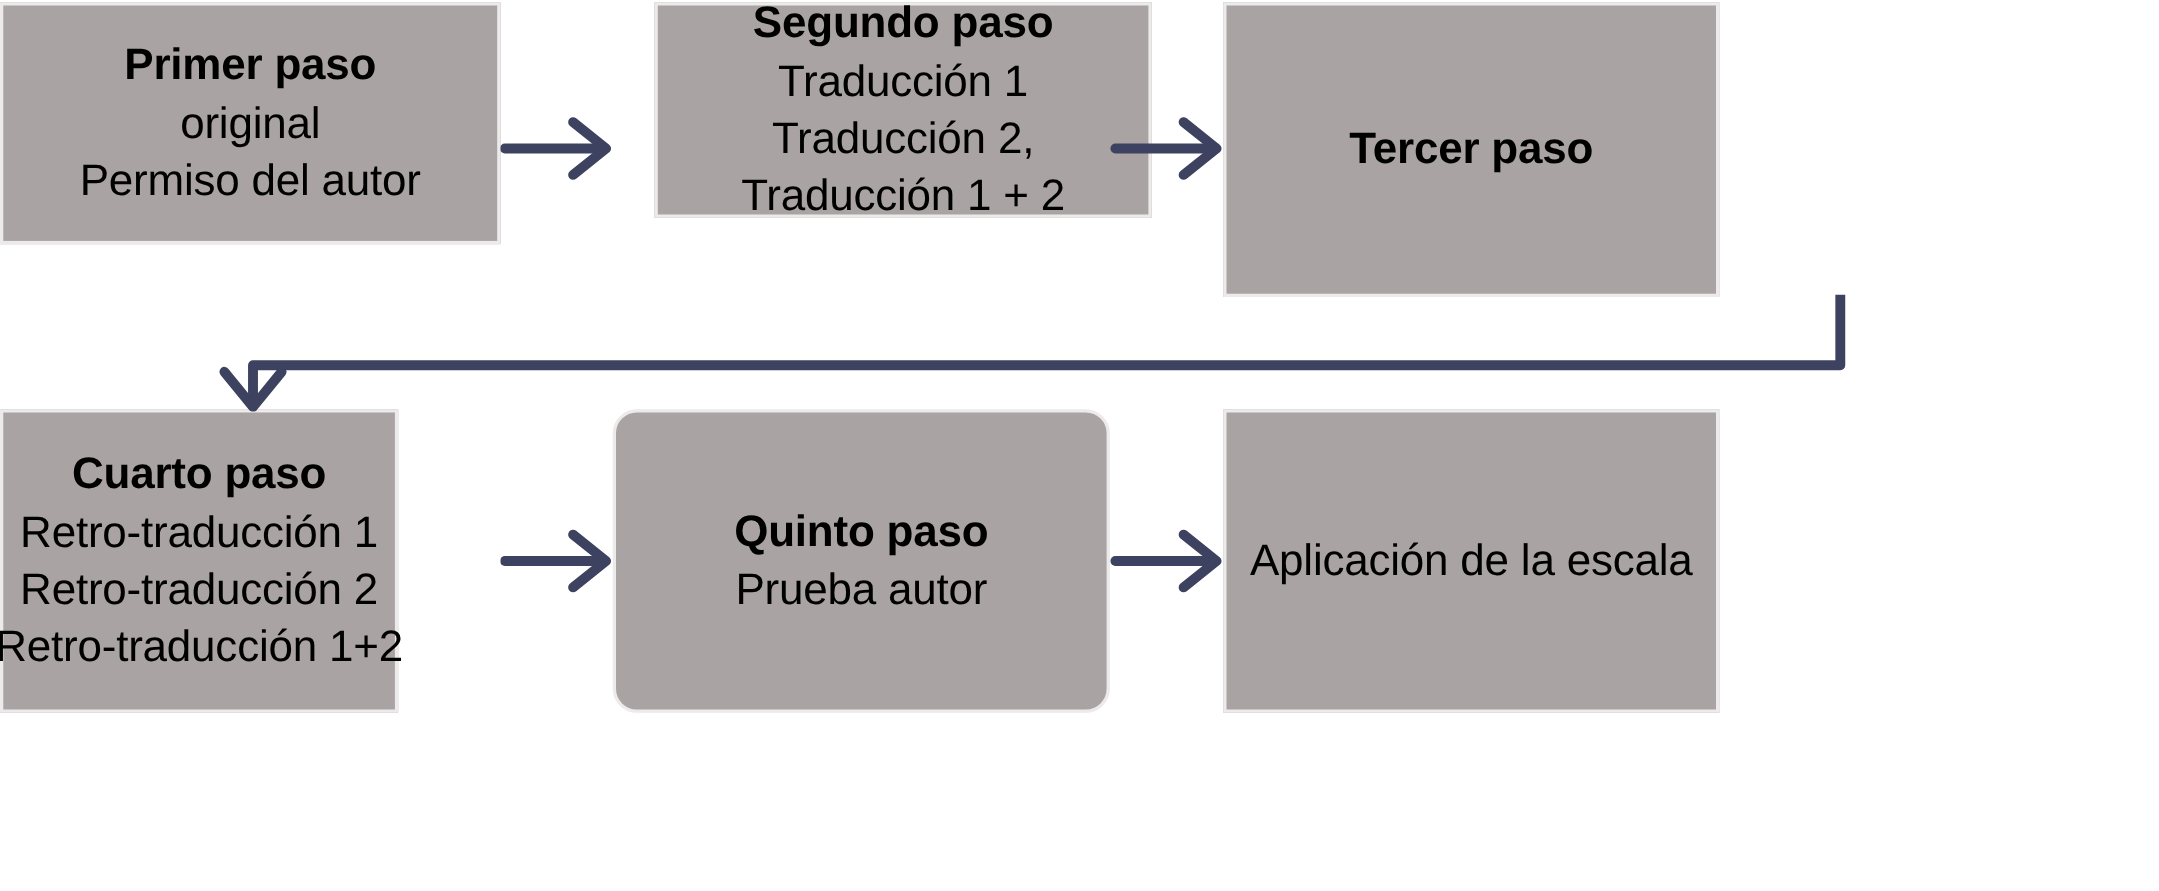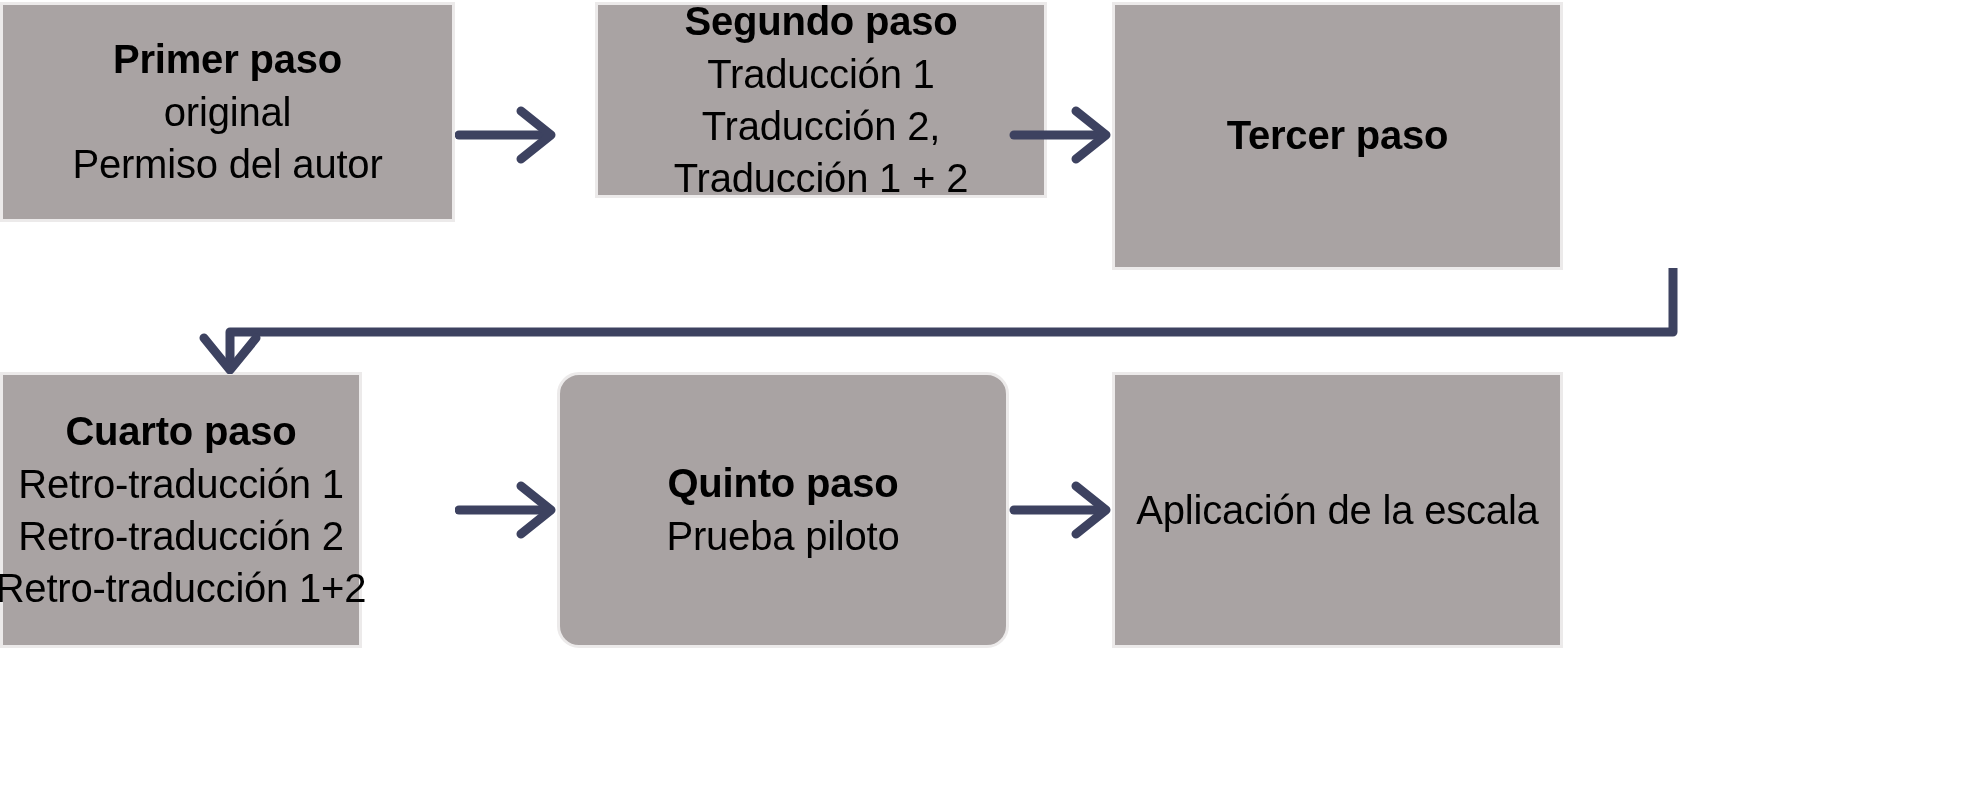--- a/index.html
+++ b/index.html
@@ -106,21 +106,21 @@
     <div class="step-body">
       <div class="step-line">Retro-traducción 1</div>
       <div class="step-line">Retro-traducción 2</div>
       <div class="step-line">Retro-traducción 1+2</div>
     </div>
   </div>
 
   <div class="step-box" id="box-5">
     <div class="step-title">Quinto paso</div>
     <div class="step-body">
-      <div class="step-line">Prueba piloto</div>
+      <div class="step-line">Prueba autor</div>
     </div>
   </div>
 
   <div class="step-box" id="box-6">
     <div class="step-body">
       <div class="step-line">Aplicación de la escala</div>
     </div>
   </div>
 
   <svg class="connector" id="conn-1-2" viewBox="0 0 104 80" width="104" height="80">

